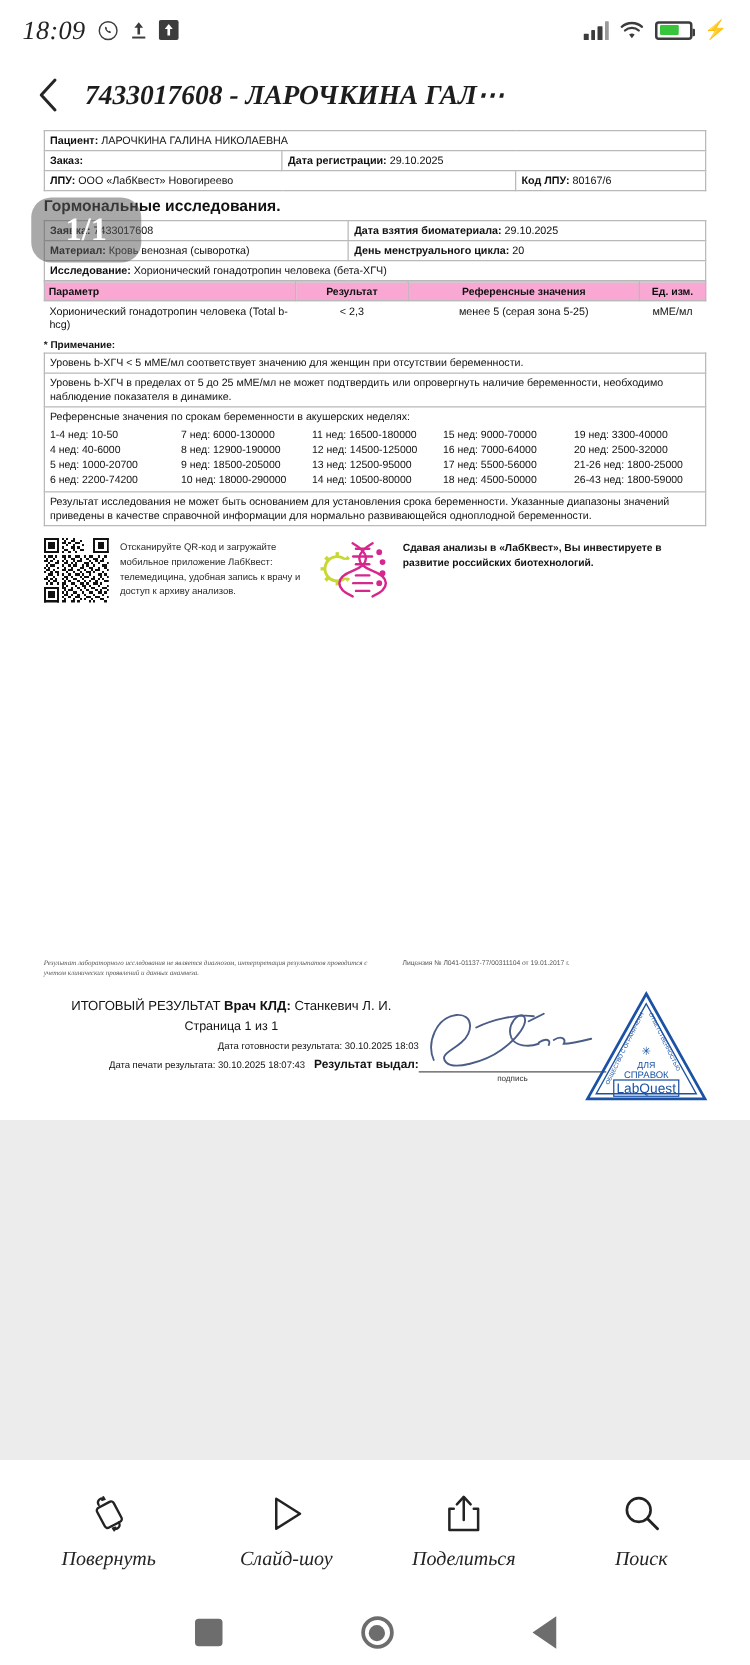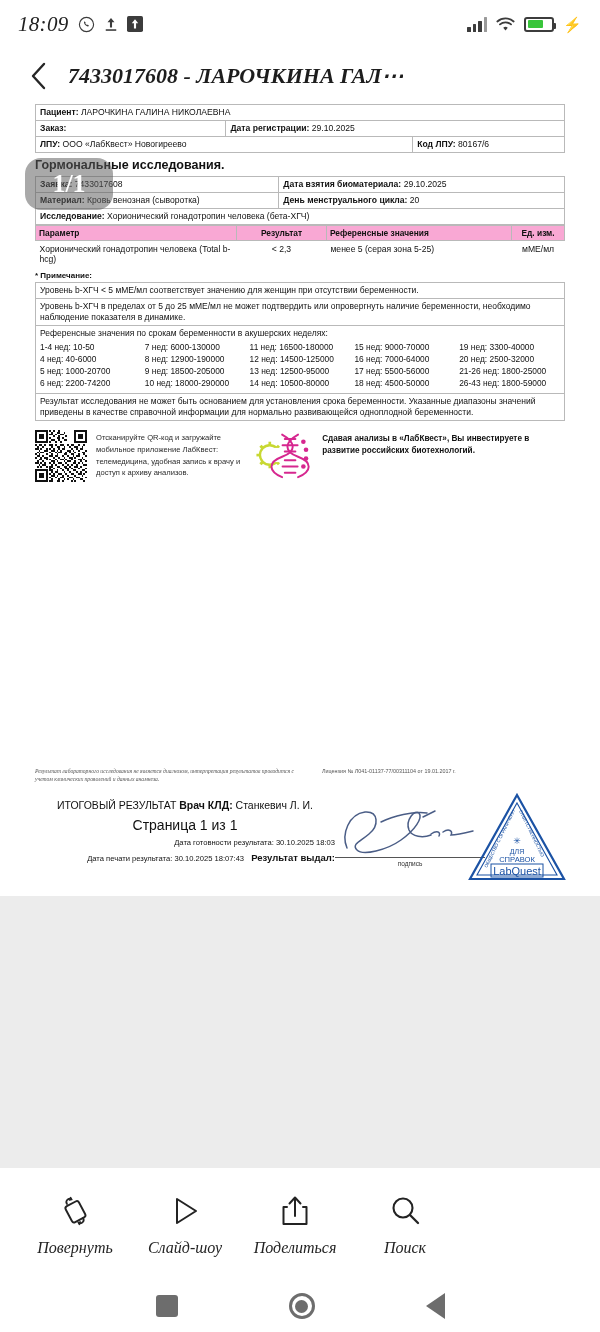--- a/index.html
+++ b/index.html
@@ -96,21 +96,21 @@
     background:#f9a8d4; border:1px solid #b9b9b9;
     font-size:8.4px; font-weight:bold; color:#111;
     padding:2px 3px; height:14px;
   }
   table.res td {
     border:1px solid #ffffff; border-left:none; border-right:none;
     padding:3px 4px; font-size:8.6px; color:#111; vertical-align:top;
   }
   .c-param { width:38%; text-align:left; }
   .c-res   { width:17%; text-align:center; }
-  .c-ref   { width:35%; text-align:left;margin-top:44px; }
+  .c-ref   { width:35%; text-align:center;margin-top:44px; }
   .c-unit  { width:10%; text-align:center; }
 
   .note-star { font-size:8px; font-weight:bold; margin:3px 0 2px 0; color:#111; }
 
   table.notes { border-collapse:collapse; width:100%; font-size:8.5px; }
   table.notes td {
     border:1px solid #b9b9b9; padding:2px 4px; color:#111; line-height:1.3;
   }
 
   .weeks {
@@ -161,22 +161,22 @@
     font-family:"Liberation Serif", serif;
     pointer-events:none;
   }
 
   
   .grey-gap { position:absolute; left:0; top:896px; width:600px; height:272px; background:#ececec; }
 
   
   .toolbar {
     position:absolute; left:0; top:1168px; width:600px; height:112px;
-    background:#ffffff; display:flex; align-items:center; justify-content:flex-start;
-    padding:0 20px;
+    background:#ffffff; display:flex; align-items:center; justify-content:space-between;
+    padding:0 32px;
   }
   .tb-item { display:flex; flex-direction:column; align-items:center; gap:9px; cursor:pointer; width:110px; }
   .tb-ic { height:38px; display:flex; align-items:center; justify-content:center; }
   .tb-label {
     font-family:"Liberation Serif", serif;
     font-style:italic; font-size:16px; color:#232323;
   }
 
   
   .navbar {
@@ -634,21 +634,21 @@
       <div class="fine">Результат лабораторного исследования не является диагнозом, интерпретация результатов проводится с учетом клинических проявлений и данных анамнеза.</div>
       <div class="lic">Лицензия № Л041-01137-77/00311104 от 19.01.2017 г.</div>
     </div>
 
     <div class="sign-block">
       <div class="fin-line">
         <span>ИТОГОВЫЙ РЕЗУЛЬТАТ</span>
         <b>Врач КЛД:</b>
         <span>Станкевич Л. И.</span>
       </div>
-      <div class="fin-line" style="font-size:14px;margin-top:2px;">Страница 1 из 1</div>
+      <div class="fin-line" style="font-size:10px;margin-top:2px;">Страница 1 из 1</div>
       <div class="fin-small" style="margin-top:2px;">
         <span>Дата готовности результата:</span>
         <span>30.10.2025 18:03</span>
       </div>
       <div class="fin-small" style="margin-top:2px;">
         <span>Дата печати результата:</span>
         <span>30.10.2025 18:07:43</span>
         <b style="margin-left:5px;">Результат выдал:</b>
       </div>
 

